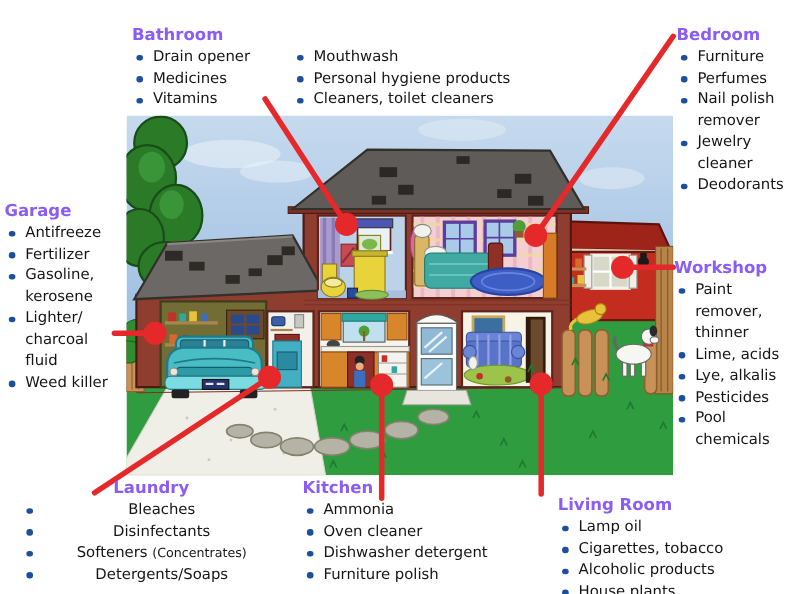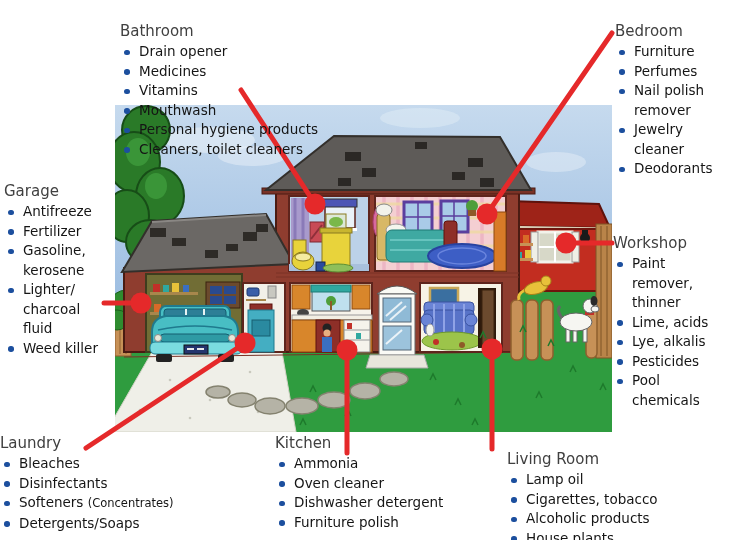--- a/index.html
+++ b/index.html
@@ -1,33 +1,33 @@
 <!DOCTYPE html>
 <html><head>
 <meta charset="utf-8">
 <style>
   html,body{margin:0;padding:0;background:#fff;}
   #stage{position:relative;width:732px;height:540px;background:#fff;overflow:hidden;
          font-family:"DejaVu Sans","Liberation Sans",sans-serif;}
   #scene-svg{position:absolute;left:0;top:0;z-index:1;}
   .label-block{position:absolute;z-index:2;}
-  .label-block h3{margin:0;font-size:15px;line-height:22px;font-weight:normal;color:#404040;}
+  .label-block h3{margin:0;font-size:15px;line-height:22px;font-weight:bold;color:#8b5cf6;}
   .label-block ul{margin:0;padding:0;list-style:none;}
   .label-block li{position:relative;font-size:13.5px;line-height:19.5px;color:#151515;padding-left:19px;}
   .label-block li::before{content:"";position:absolute;left:4px;top:7.5px;width:5.5px;height:5.5px;
     border-radius:50%;background:#1C4F9E;}
-  .cols{display:flex;flex-direction:column;}
+  .cols{display:flex;}
   .cols ul:first-child{width:146px;}
   .cols ul:last-child{width:210px;}
   .small-note{font-size:11.5px;}
   #bathroom-block{left:120px;top:20px;width:360px;}
   #bedroom-block{left:615px;top:20px;width:112px;}
   #garage-block{left:4px;top:180px;width:108px;}
   #workshop-block{left:613px;top:232px;width:112px;}
-  #laundry-block{left:0;top:432px;width:235px;}
+  #laundry-block{left:20px;top:432px;width:235px;text-align:center;}
   #kitchen-block{left:275px;top:432px;width:180px;}
   #living-room-block{left:507px;top:448px;width:200px;}
 </style>
 </head>
 <body>
 
 <div id="stage">
 
 <svg id="scene-svg" width="732" height="540" viewBox="0 0 732 540">
   <defs>

